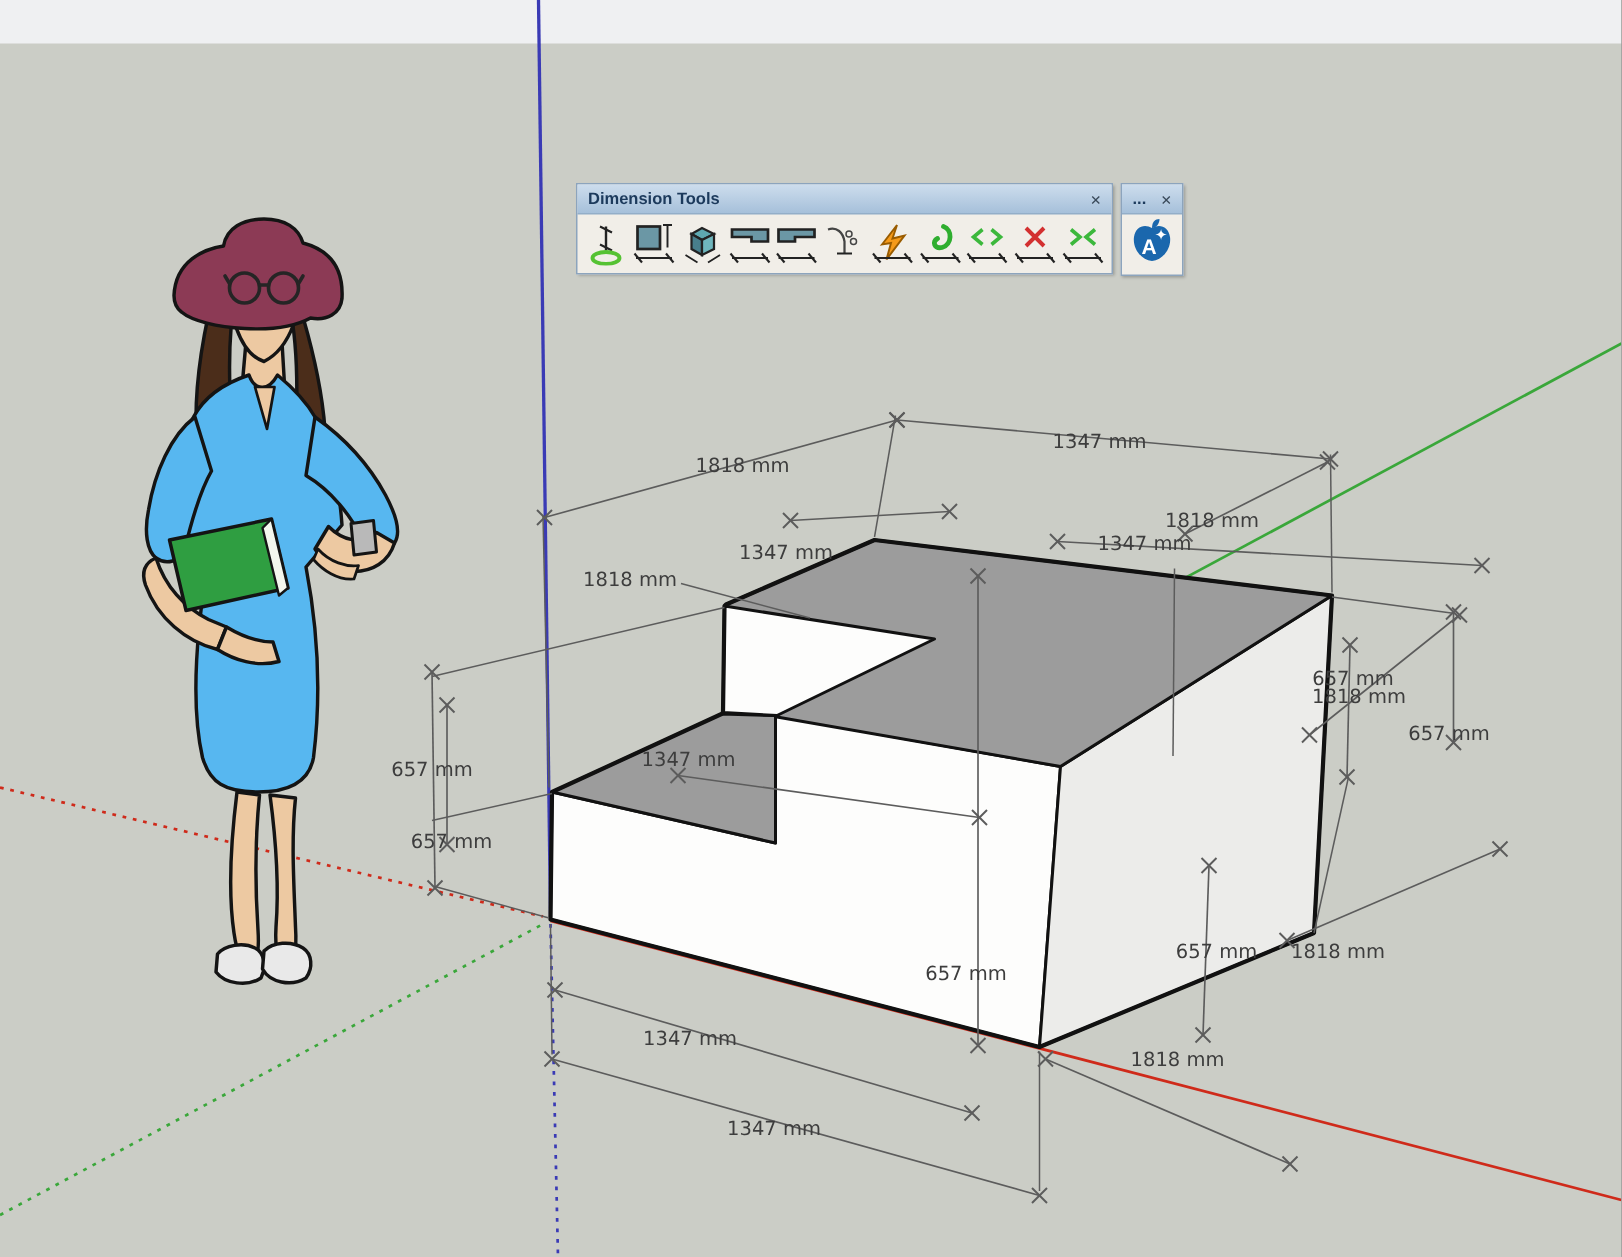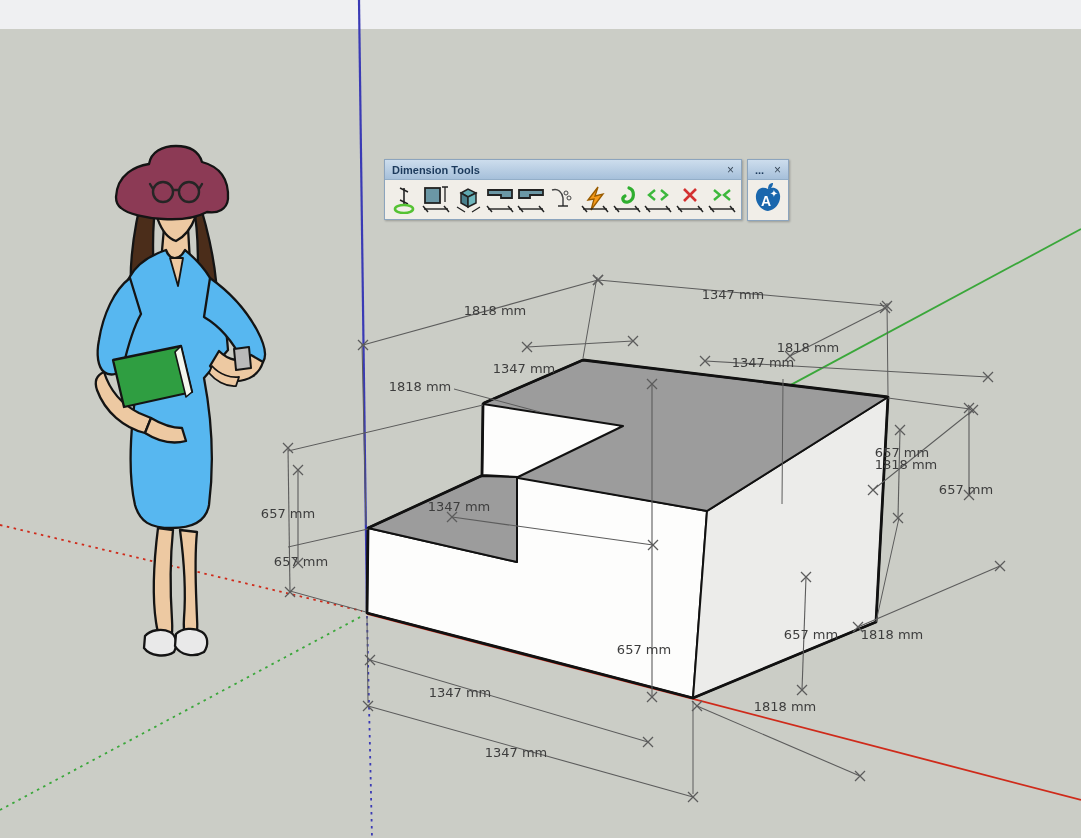--- a/index.html
+++ b/index.html
@@ -3,21 +3,21 @@
 <meta charset="utf-8">
 <style>
   html,body{margin:0;padding:0;background:#888;}
   .stage{position:relative;width:1081px;height:838px;overflow:hidden;
          font-family:"Liberation Sans",sans-serif;background:#cbcdc6;}
   .sky{position:absolute;left:0;top:0;width:1081px;height:29px;background:#eff0f2;}
   svg.scene{position:absolute;left:0;top:0;}
   .dim-label{font:13px "DejaVu Sans","Liberation Sans",sans-serif;fill:#3d3d3d;}
   
   .panel{position:absolute;background:#f1eee8;border:1px solid #8ca4bd;
-         box-shadow:1px 1px 2px rgba(0,0,0,.25);margin-top:37px;}
+         box-shadow:1px 1px 2px rgba(0,0,0,.25);}
   .panel .titlebar{height:19px;background:linear-gradient(#cddded,#a6c0da);
          display:flex;align-items:center;padding:0 5px 0 7px;
          border-bottom:1px solid #93aec8;}
   .panel .title{flex:1;font:bold 11px "Liberation Sans",sans-serif;color:#1c3a5c;
          white-space:nowrap;overflow:hidden;}
   .panel .close{font:12px "Liberation Sans",sans-serif;color:#3a4a5a;cursor:default;
          padding:0 2px;line-height:12px;}
   .main-toolbar{left:384px;top:122px;width:356px;height:59px;}
   .mini-toolbar{left:747px;top:122px;width:40px;height:60px;}
   .iconrow{display:flex;align-items:center;gap:1px;padding:3px 4px;}

